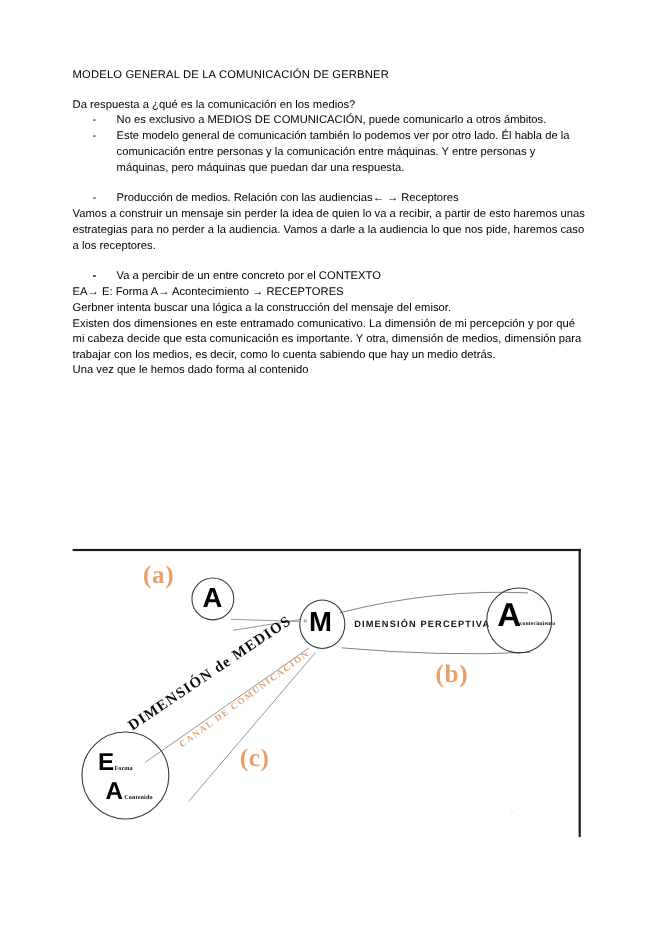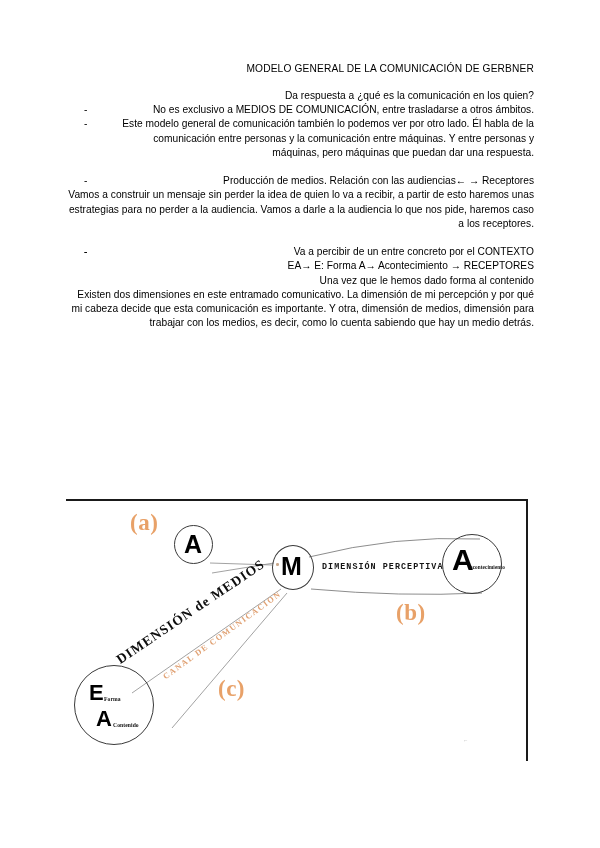--- a/index.html
+++ b/index.html
@@ -14,21 +14,20 @@
     font-family: "Liberation Sans", sans-serif;
     color: #000000;
     overflow: hidden;
   }
   #page {
     position: absolute;
     left: 0; top: 0;
     width: 556px;
     height: 848px;
     background: #ffffff;
-    text-align: right;
   }
   .doc {
     position: absolute;
     left: 66px;
     top: 62px;
     width: 468px;
   }
   .h-title {
     font-size: 10.2px;
     line-height: 14px;
@@ -117,21 +116,21 @@
     position: absolute;
     font-family: "Liberation Serif", serif;
     font-weight: bold;
     font-size: 23px;
     color: #e8a168;
     line-height: 1;
     letter-spacing: 0.5px;
   }
   .dim-perceptiva {
     position: absolute;
-    font-family: Liberation Mono, monospace;
+    font-family: Liberation Sans, sans-serif;
     font-weight: bold;
     font-size: 8.4px;
     letter-spacing: 1.05px;
     color: #141414;
     white-space: nowrap;
   }
   .rot-label {
     position: absolute;
     transform-origin: 0 50%;
     white-space: nowrap;
@@ -162,46 +161,47 @@
 </style>
 </head>
 <body>
 
 <div id="page">
 
   <div class="doc">
 
     <div class="h-title">MODELO GENERAL DE LA COMUNICACIÓN DE GERBNER</div>
 
-    <div class="para">Da respuesta a ¿qué es la comunicación en los quien?</div>
+    <div class="para">Da respuesta a ¿qué es la comunicación en los medios?</div>
 
     <ul class="bullets">
-      <li><span class="dash">-</span><span>No es exclusivo a MEDIOS DE COMUNICACIÓN, entre trasladarse a otros ámbitos.</span></li>
+      <li><span class="dash">-</span><span>No es exclusivo a MEDIOS DE COMUNICACIÓN, puede comunicarlo a otros ámbitos.</span></li>
       <li><span class="dash">-</span><span>Este modelo general de comunicación también lo podemos ver por otro lado. Él habla de la comunicación entre personas y la comunicación entre máquinas. Y entre personas y máquinas, pero máquinas que puedan dar una respuesta.</span></li>
     </ul>
 
     <div class="blank"></div>
 
     <ul class="bullets">
       <li><span class="dash">-</span><span>Producción de medios. Relación con las audiencias← → Receptores</span></li>
     </ul>
 
     <div class="para">Vamos a construir un mensaje sin perder la idea de quien lo va a recibir, a partir de esto haremos unas estrategias para no perder a la audiencia. Vamos a darle a la audiencia lo que nos pide, haremos caso a los receptores.</div>
 
     <div class="blank"></div>
 
 
     <ul class="bullets">
       <li><span class="dash">-</span></li>
       <li><span class="dash">-</span><span>Va a percibir de un entre concreto por el CONTEXTO</span></li>
     </ul>
 
     <div class="para">EA→ E: Forma A→ Acontecimiento → RECEPTORES</div>
+    <div class="para">Gerbner intenta buscar una lógica a la construcción del mensaje del emisor.</div>
+    <div class="para">Existen dos dimensiones en este entramado comunicativo. La dimensión de mi percepción y por qué mi cabeza decide que esta comunicación es importante. Y otra, dimensión de medios, dimensión para trabajar con los medios, es decir, como lo cuenta sabiendo que hay un medio detrás.</div>
     <div class="para">Una vez que le hemos dado forma al contenido</div>
-    <div class="para">Existen dos dimensiones en este entramado comunicativo. La dimensión de mi percepción y por qué mi cabeza decide que esta comunicación es importante. Y otra, dimensión de medios, dimensión para trabajar con los medios, es decir, como lo cuenta sabiendo que hay un medio detrás.</div>
 
   </div>
 
   <div id="diagram">
 
     <div class="frame-top"></div>
     <div class="frame-right"></div>
 
     <div class="canvas">
 

